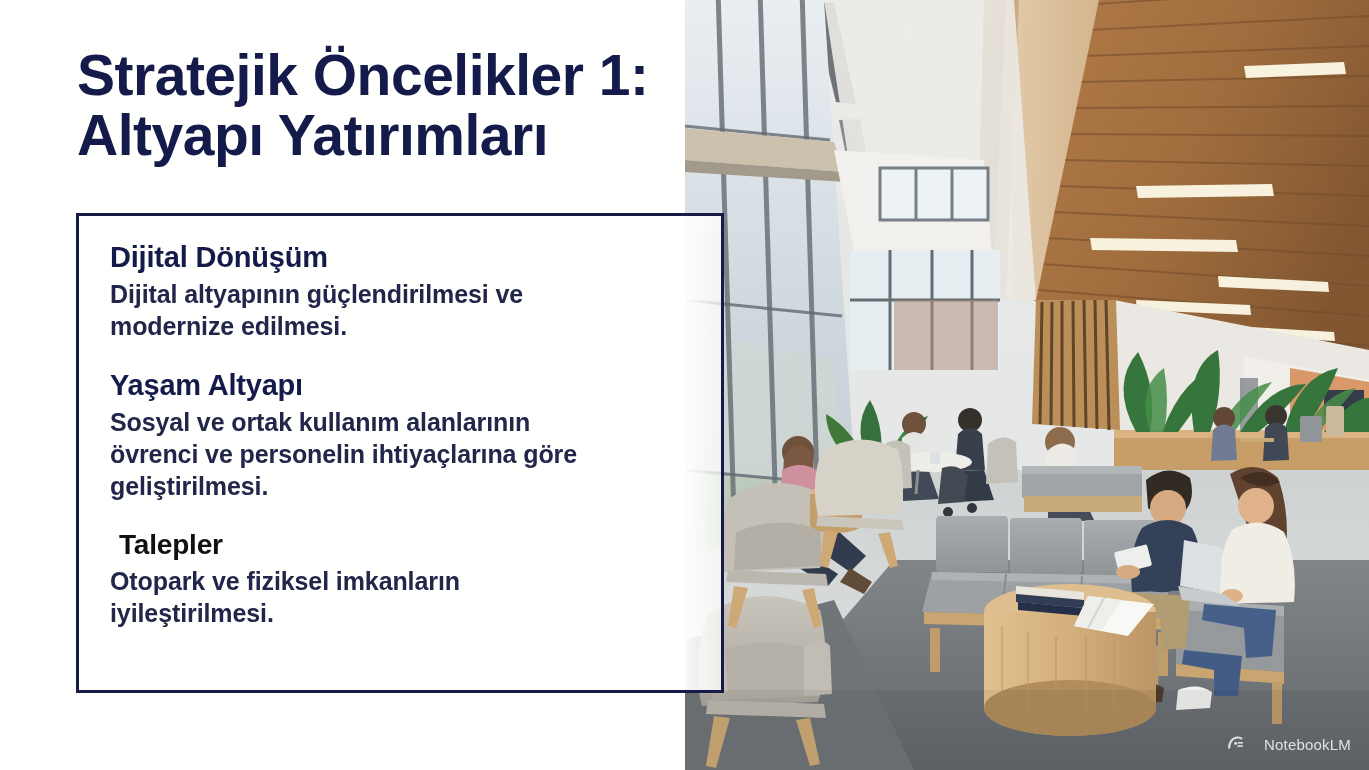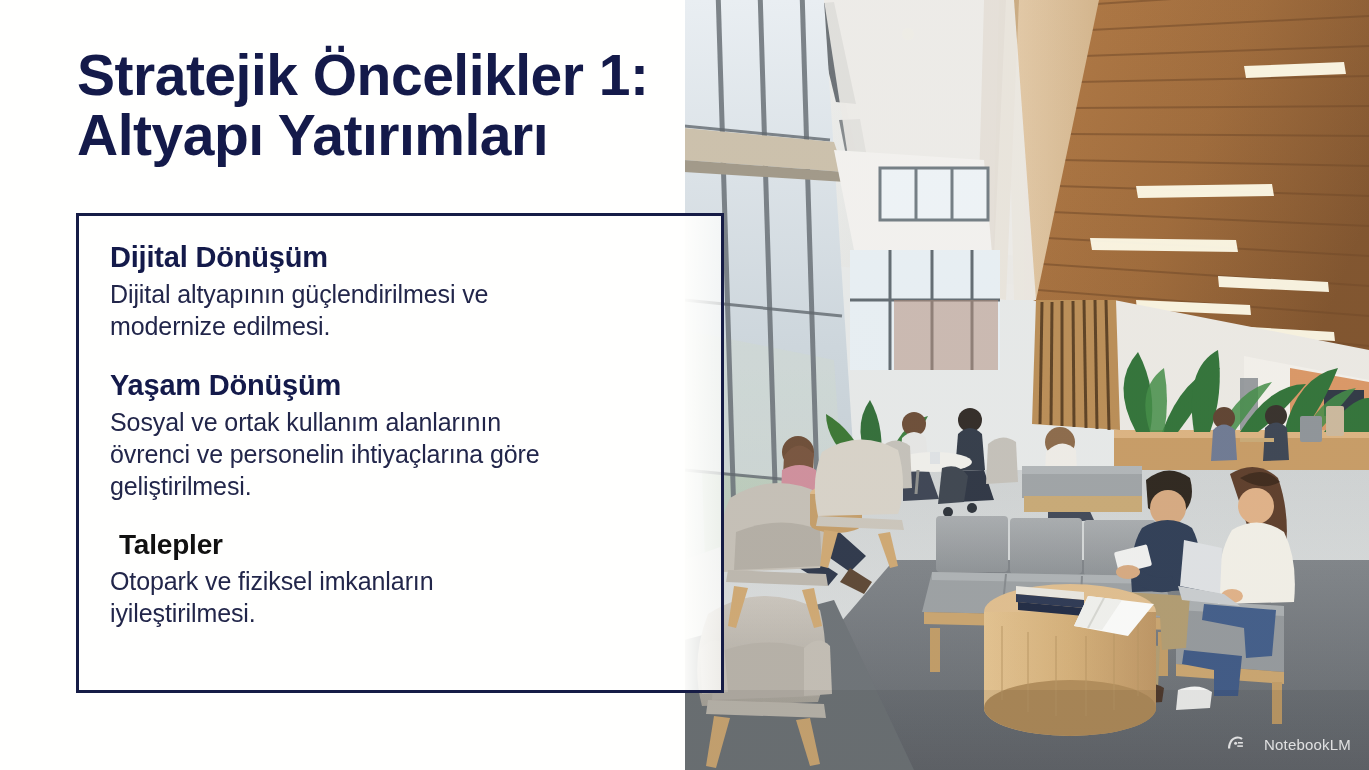--- a/index.html
+++ b/index.html
@@ -79,21 +79,21 @@
     letter-spacing:-0.2px;
   }
   .block-heading.alt {
     color:#111111;
     padding-left:9px;
     font-size:28px;
   }
 
   .block-text {
     font-size:25px;
-    font-weight:400;
+    font-weight:700;
     color:#22264a;
     line-height:1.28;
     letter-spacing:-0.1px;
     white-space:pre-line;
   }
 
   
   #photo {
     position:absolute;
     left:684px; top:0;
@@ -488,21 +488,21 @@
 
   <div id="box-body">
 
     <div class="block">
       <div class="block-heading">Dijital Dönüşüm</div>
       <div class="block-text">Dijital altyapının güçlendirilmesi ve
 modernize edilmesi.</div>
     </div>
 
     <div class="block">
-      <div class="block-heading">Yaşam Dönüşüm</div>
+      <div class="block-heading">Yaşam Altyapı</div>
       <div class="block-text">Sosyal ve ortak kullanım alanlarının
 övrenci ve personelin ihtiyaçlarına göre
 geliştirilmesi.</div>
     </div>
 
     <div class="block">
       <div class="block-heading alt">Talepler</div>
       <div class="block-text">Otopark ve fiziksel imkanların
 iyileştirilmesi.</div>
     </div>

